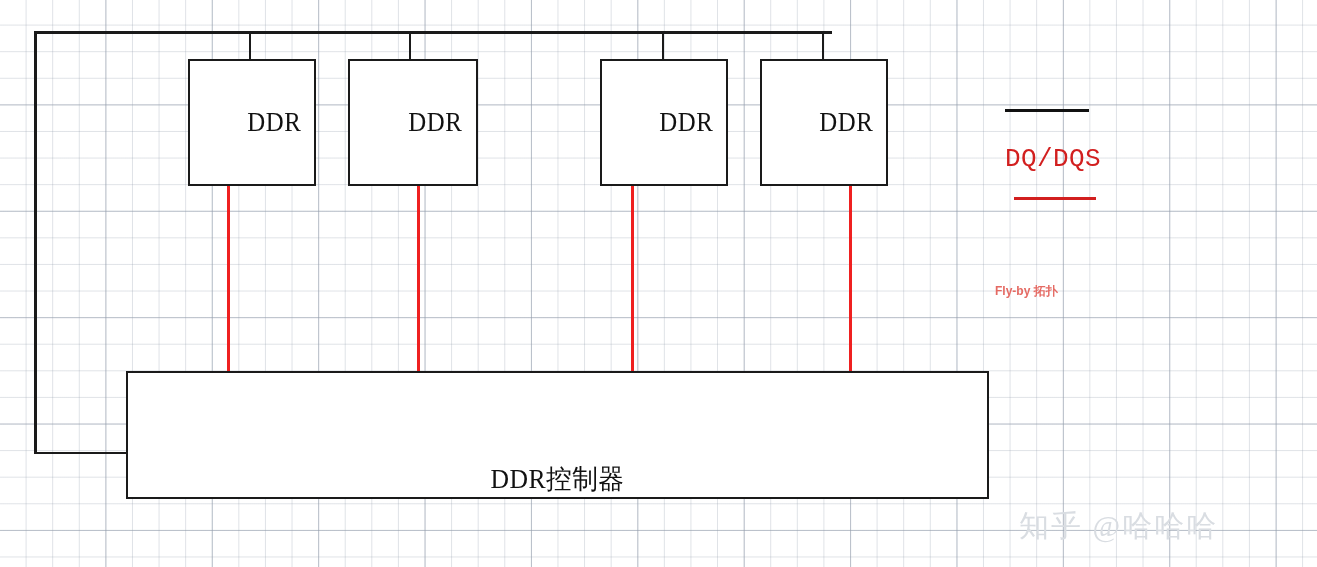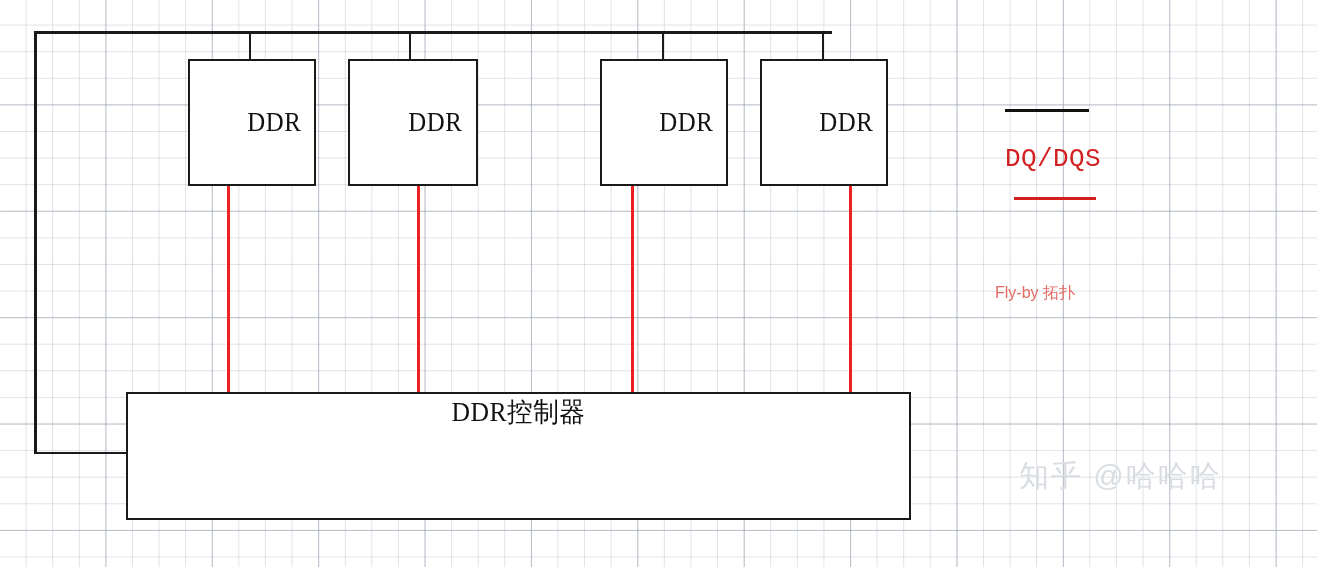--- a/index.html
+++ b/index.html
@@ -49,28 +49,28 @@
   .chip-label {
     font-family: "Liberation Serif", serif;
     font-size: 27px;
     color: #111111;
     letter-spacing: 0.5px;
     transform: scaleX(0.92);
   }
   #controller {
     position: absolute;
     left: 126px;
-    top: 392px;
-    width: 785px;
+    top: 371px;
+    width: 863px;
     height: 128px;
     border: 2.5px solid #1a1a1a;
     background: #ffffff;
     box-sizing: border-box;
     display: flex;
-    align-items: flex-start;
+    align-items: flex-end;
     justify-content: center;
   }
   #controller .ctrl-label {
     font-family: "Liberation Serif", serif;
     font-size: 27px;
     color: #111111;
     transform: scaleX(0.95);
     letter-spacing: 0.5px;
   }
   .legend-text-black {
@@ -95,29 +95,30 @@
     height: 3px;
   }
   .legend-rule-red {
     position: absolute;
     background: #d21f1f;
     height: 3px;
   }
   .topology-note {
     position: absolute;
     font-family: "Liberation Sans", sans-serif;
-    font-size: 16px;
+    font-size: 12px;
     color: #e56a63;
     white-space: nowrap;
+    font-weight: bold;
   }
   #watermark {
     position: absolute;
     left: 1019px;
-    top: 456px;
-    font-family: Liberation Sans, sans-serif;
+    top: 506px;
+    font-family: Liberation Serif, serif;
     font-size: 30px;
     color: #d9dde2;
     white-space: nowrap;
     letter-spacing: 2px;
     user-select: none;
     text-align: center;
   }
 </style>
 </head>
 <body>

